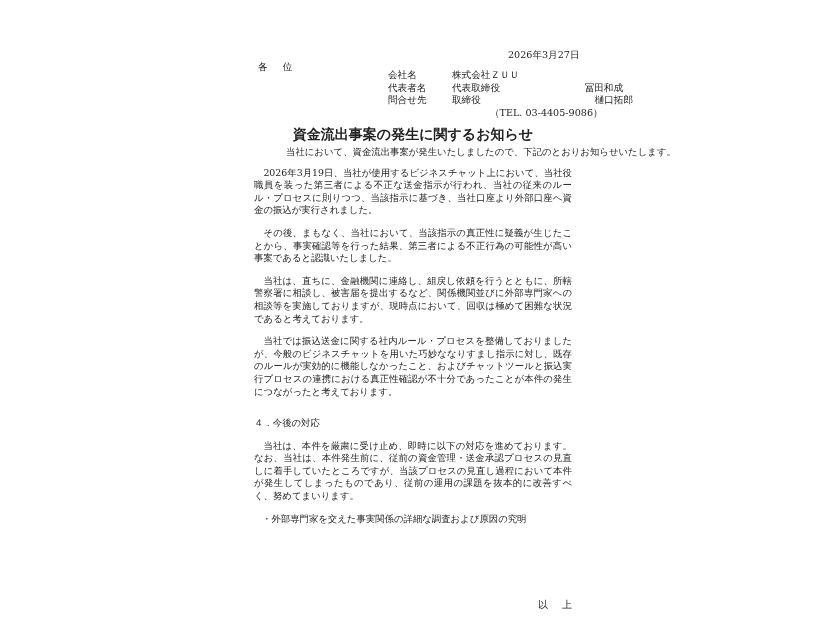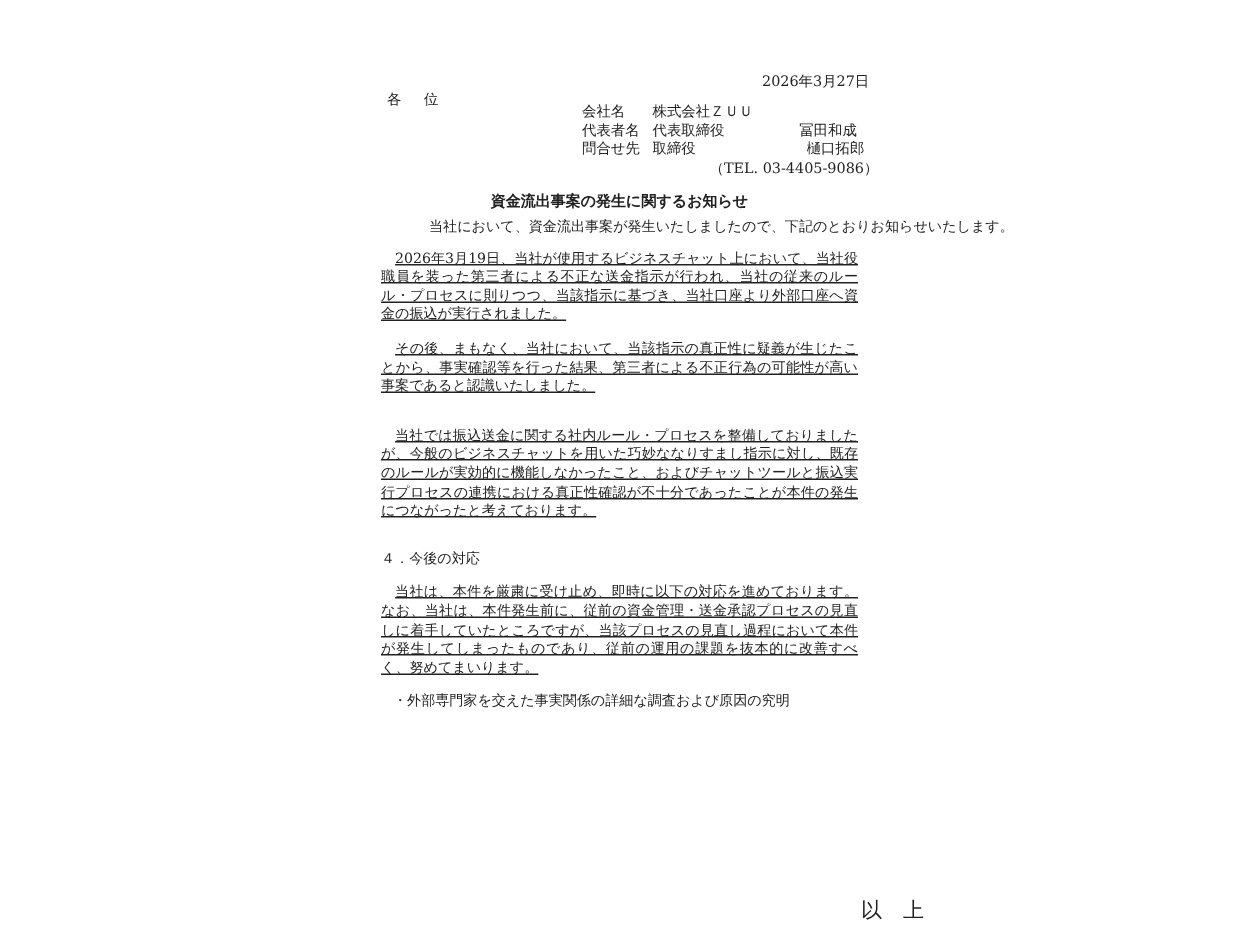--- a/index.html
+++ b/index.html
@@ -3,35 +3,35 @@
 <meta charset="utf-8">
 <style>
   html, body { margin:0; padding:0; background:#fff; }
   body { width:826px; height:620px; position:relative; overflow:hidden;
          font-family:"DejaVu Serif", "Liberation Serif", serif; color:#222; }
   .page { position:absolute; left:0; top:0; width:826px; height:471px; }
   .abs { position:absolute; white-space:nowrap; font-size:9.6px; line-height:13px; }
   .date { left:508px; top:48px; }
   .kakui { left:258px; top:60px; letter-spacing:6px; }
   .info { left:388px; top:68px; }
-  .info .row { display:flex; height:12.5px; }
+  .info .row { display:flex; height:12.5px;gap:17px; }
   .info .lbl { width:47px; }
   .info .v1 { width:80px; }
-  .info .v2 { width:100px; text-align:center;font-family:Liberation Serif, serif; }
-  .title { left:0; width:826px; text-align:center; top:128px; font-weight:bold; font-size:10px; }
+  .info .v2 { width:100px; text-align:right;font-family:Liberation Serif, serif; }
+  .title { left:0; width:826px; text-align:center; top:128px; font-weight:bold; font-size:14px; }
   .body { position:absolute; left:254px; top:146px; width:318px; font-size:9.4px; line-height:12.6px; }
   .body p { margin:0; text-align:justify; }
   .body .intro { margin-bottom:8px; white-space:nowrap;margin-left:32px; }
   .body .h { margin:0 0 10px 0; }
-  .body .indent { text-indent:1em;text-decoration:underline; }
+  .body .indent { text-indent:1em; }
   .gap { height:10px; }
   .gap2 { height:19px; }
   .list { margin:0; padding:0; list-style:none; }
   .list li { padding-left:8px; }
-  .ijo { position:absolute; left:538px; top:598px; font-size:14px; letter-spacing:14px;margin-left:36px; }
+  .ijo { position:absolute; left:538px; top:598px; font-size:10px; letter-spacing:14px; }
 </style>
 </head>
 <body>
 
 <div class="page">
   <div class="abs date">2026年3月27日</div>
   <div class="abs kakui">各 位</div>
 
   <div class="abs info">
     <div class="row">
@@ -57,20 +57,21 @@
   <div class="abs title">資金流出事案の発生に関するお知らせ</div>
 
   <div class="body">
     <p class="intro">当社において、資金流出事案が発生いたしましたので、下記のとおりお知らせいたします。</p>
 
     <p class="indent">2026年3月19日、当社が使用するビジネスチャット上において、当社役職員を装った第三者による不正な送金指示が行われ、当社の従来のルール・プロセスに則りつつ、当該指示に基づき、当社口座より外部口座へ資金の振込が実行されました。</p>
     <div class="gap"></div>
     <p class="indent">その後、まもなく、当社において、当該指示の真正性に疑義が生じたことから、事実確認等を行った結果、第三者による不正行為の可能性が高い事案であると認識いたしました。</p>
     <div class="gap"></div>
 
+    <p class="indent">当社は、直ちに、金融機関に連絡し、組戻し依頼を行うとともに、所轄警察署に相談し、被害届を提出するなど、関係機関並びに外部専門家への相談等を実施しておりますが、現時点において、回収は極めて困難な状況であると考えております。</p>
     <div class="gap"></div>
 
     <p class="indent">当社では振込送金に関する社内ルール・プロセスを整備しておりましたが、今般のビジネスチャットを用いた巧妙ななりすまし指示に対し、既存のルールが実効的に機能しなかったこと、およびチャットツールと振込実行プロセスの連携における真正性確認が不十分であったことが本件の発生につながったと考えております。</p>
     <div class="gap2"></div>
 
     <p class="h">４．今後の対応</p>
     <p class="indent">当社は、本件を厳粛に受け止め、即時に以下の対応を進めております。なお、当社は、本件発生前に、従前の資金管理・送金承認プロセスの見直しに着手していたところですが、当該プロセスの見直し過程において本件が発生してしまったものであり、従前の運用の課題を抜本的に改善すべく、努めてまいります。</p>
     <div class="gap"></div>
     <ul class="list">
       <li>・外部専門家を交えた事実関係の詳細な調査および原因の究明</li>

